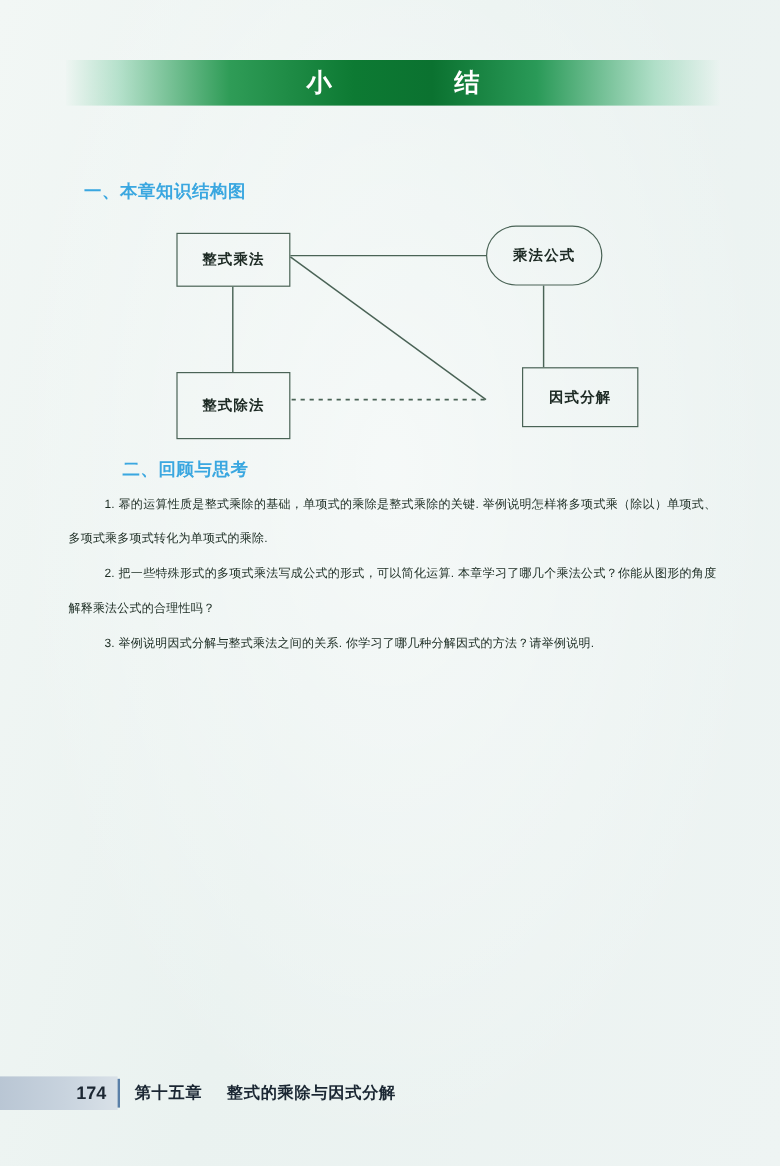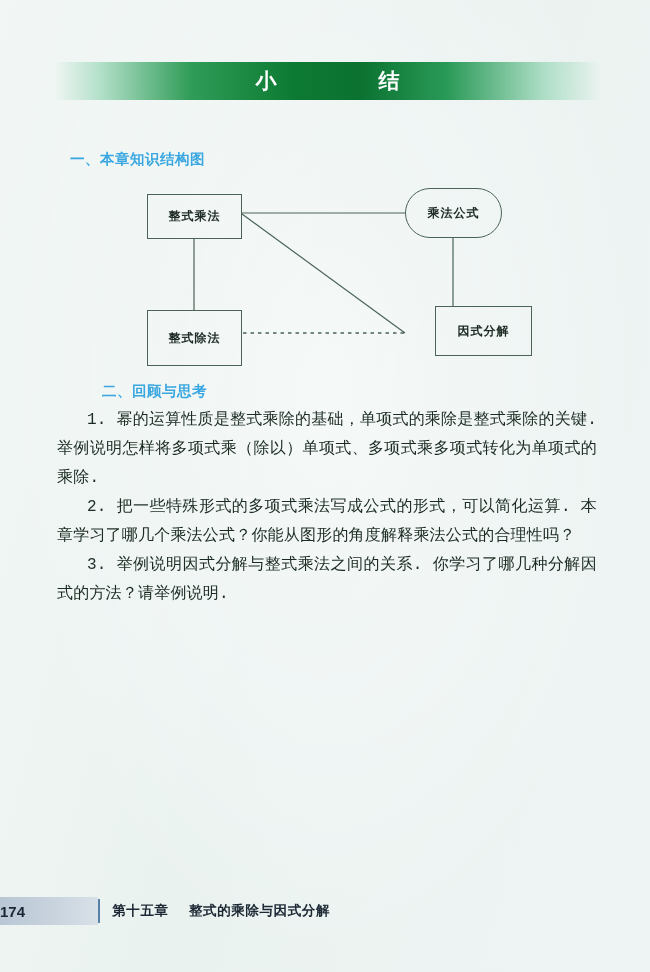--- a/index.html
+++ b/index.html
@@ -29,21 +29,21 @@
     position: relative;
     z-index: 1;
     width: 650px;
     height: 972px;
   }
 
   
   .banner {
     position: absolute;
     left: 55px;
-    top: 62px;
+    top: 50px;
     width: 545px;
     height: 38px;
     background: linear-gradient(to right,
         rgba(225,242,234,0.15) 0%,
         rgba(150,214,182,0.65) 8%,
         #2f9c57 25%,
         #0d7a33 44%,
         #0b7230 56%,
         #2a9a58 72%,
         rgba(150,214,182,0.7) 90%,
@@ -101,25 +101,25 @@
   #node-cfgs { left: 405px; top: 188px; width: 97px; height: 50px; border-radius: 25px; }
   #node-zscf { left: 147px; top: 310px; width: 95px; height: 56px; }
   #node-ysfj { left: 405px; top: 306px; width: 97px; height: 50px; margin-left: 30px; }
 
   
   .body-text {
     position: absolute;
     left: 57px;
     top: 406px;
     width: 540px;
-    font-size: 16px;
+    font-size: 10px;
     line-height: 29px;
     color: #1b2b22;
     text-align: justify;
-    font-family: Liberation Mono, monospace;
+    font-family: Liberation Sans, sans-serif;
   }
   .body-text p {
     margin: 0;
     text-indent: 30px;
     letter-spacing: 0.2px;
   }
 
   
   .footer {
     position: absolute;
@@ -129,21 +129,22 @@
     height: 28px;
     display: flex;
     align-items: center;
   }
   .footer-pagenum-block {
     width: 112px;
     height: 28px;
     background: linear-gradient(to right, #b9c6d4 0%, #c8d3de 55%, #d9e1e8 100%);
     display: flex;
     align-items: center;
-    padding-right: 21px;
+    justify-content: flex-end;
+    padding-right: 9px;
     box-sizing: border-box;
   }
   .footer-pagenum {
     color: #1c2733;
     font-size: 15px;
     font-weight: bold;
     font-family: "Liberation Sans", "DejaVu Sans", sans-serif;
   }
   .footer-rule {
     width: 3px;

